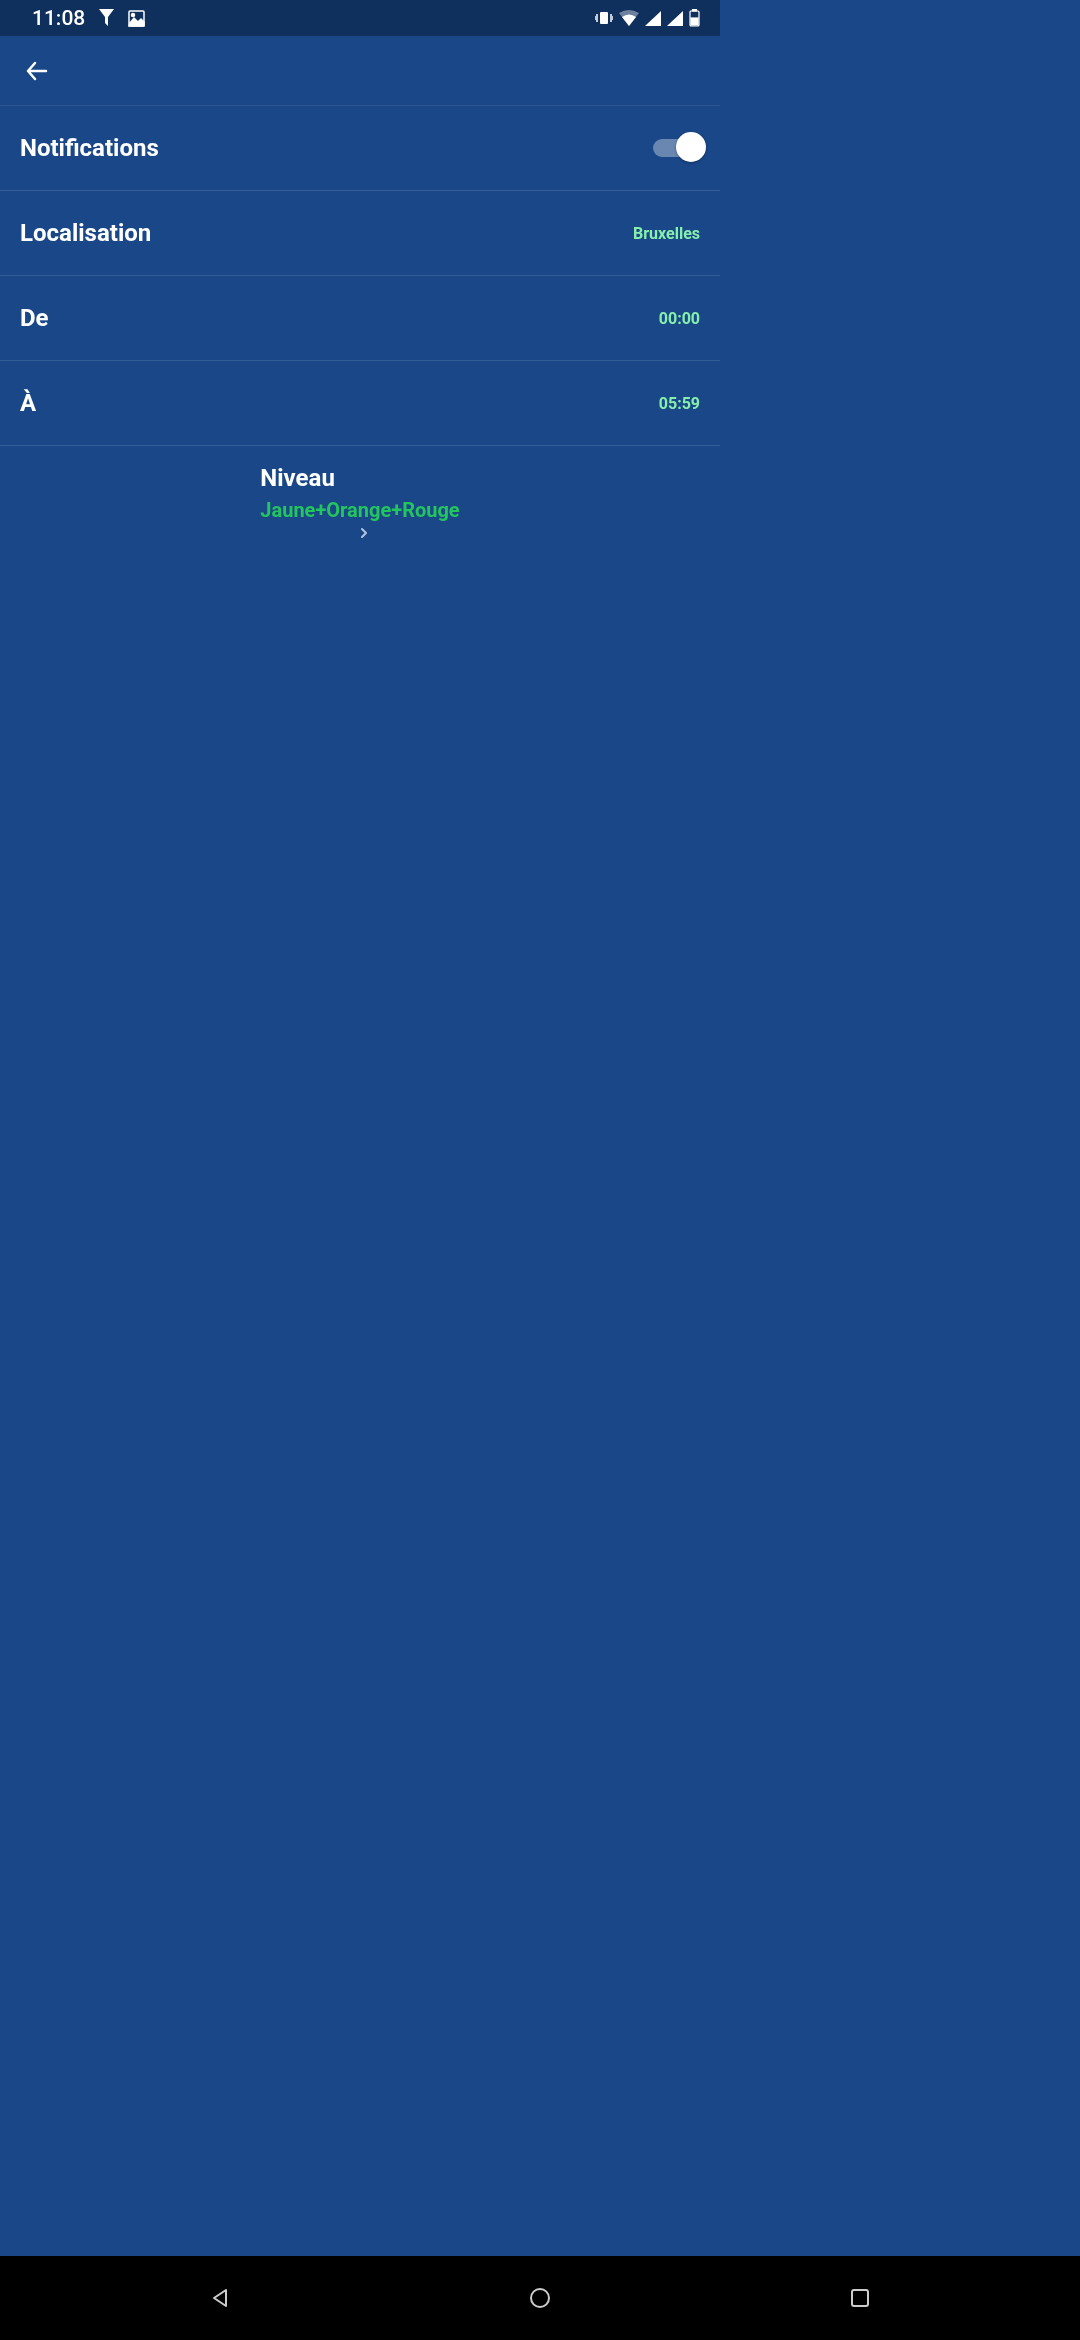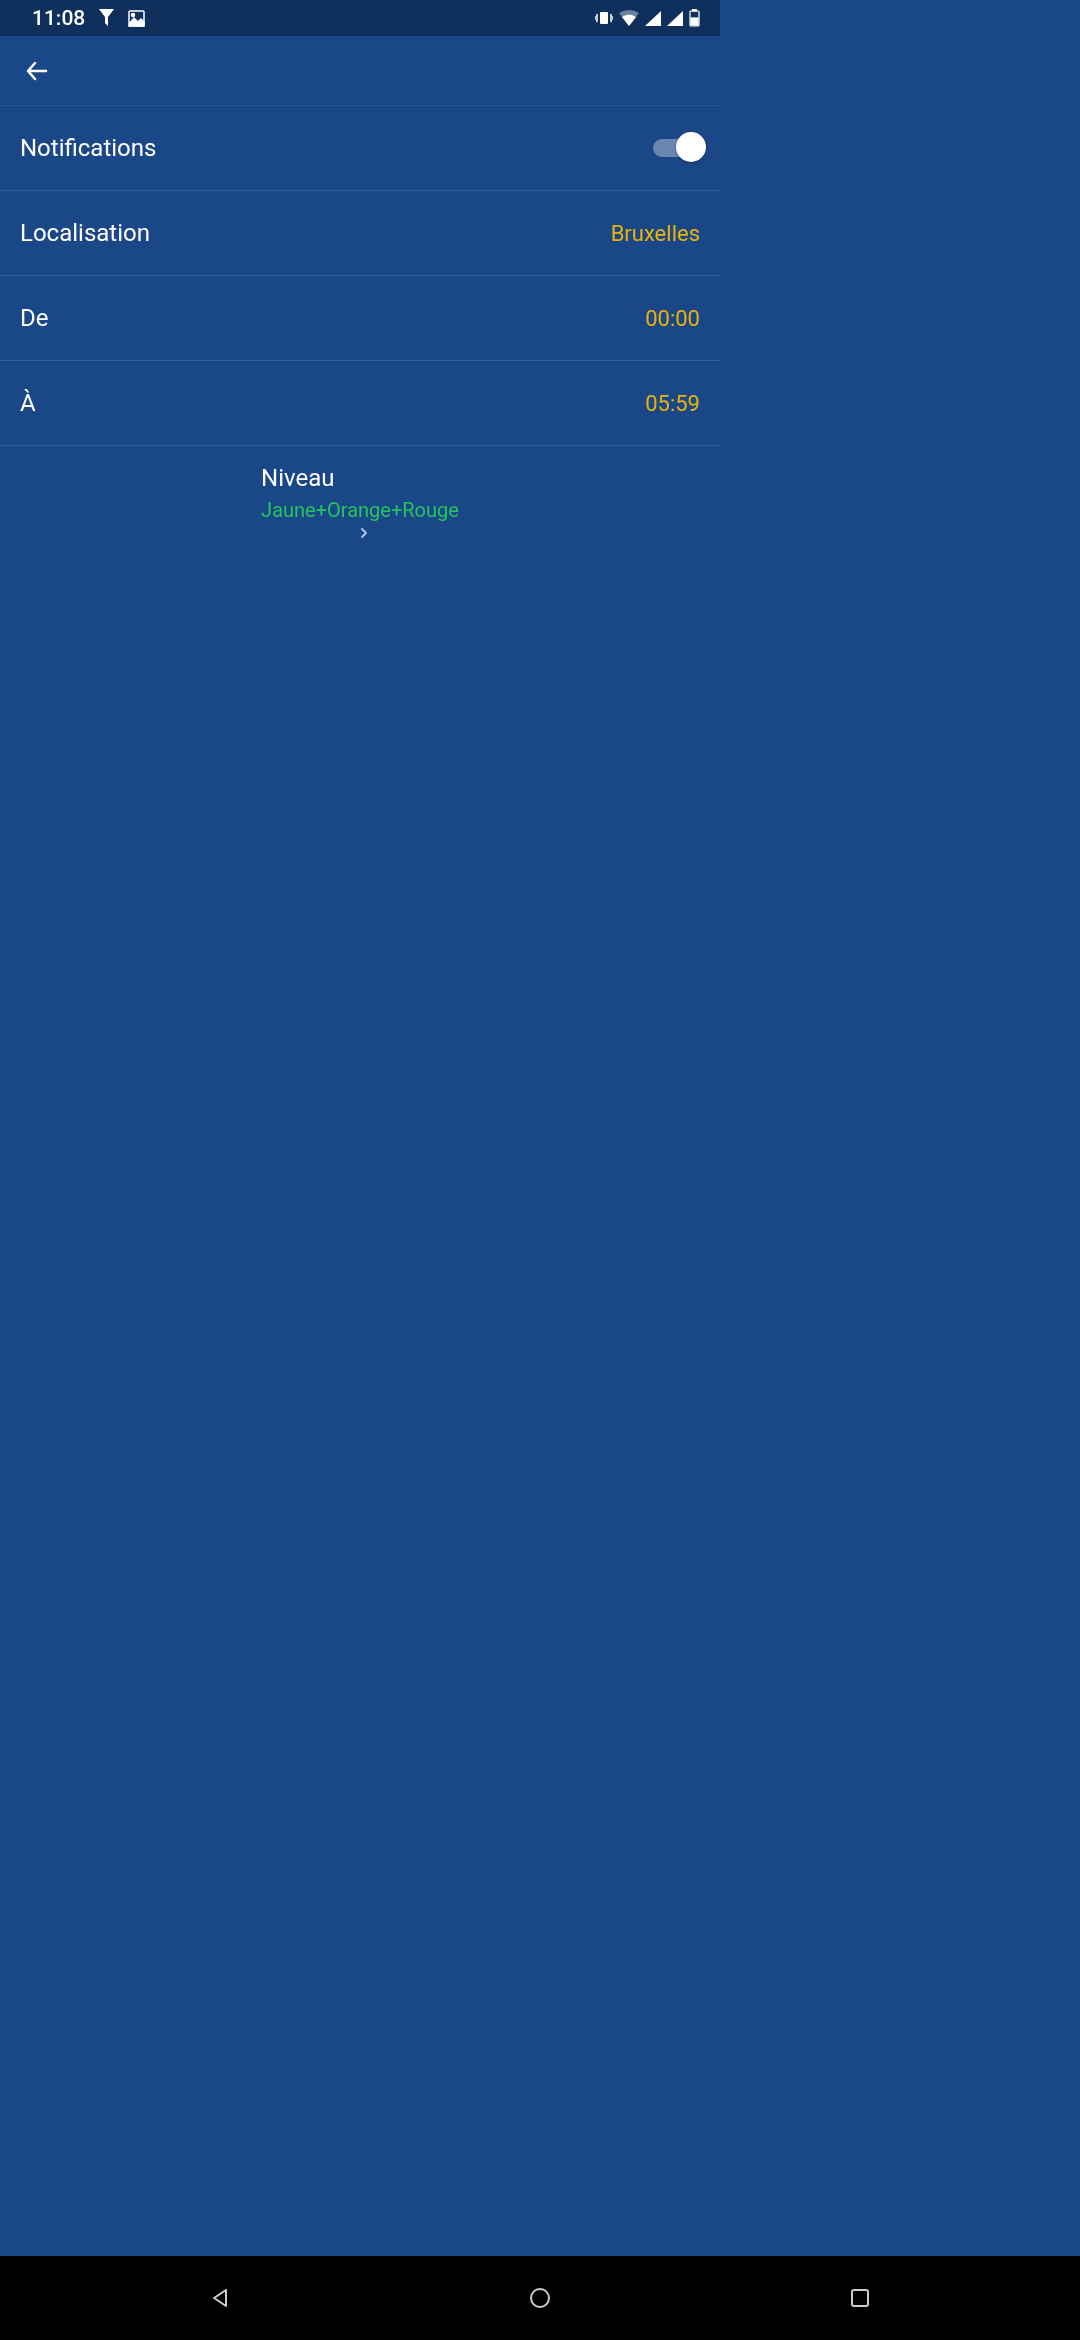--- a/index.html
+++ b/index.html
@@ -51,20 +51,21 @@
     }
     .back-btn {
       width: 26px;
       height: 26px;
       display: flex;
       align-items: center;
       justify-content: center;
     }
     .settings-list {
       padding: 0;
+      font-weight: bold;
     }
     .setting-row {
       display: flex;
       justify-content: space-between;
       align-items: center;
       padding: 28px 20px 28px 20px;
       border-bottom: 1px solid rgba(255,255,255,0.12);
       margin-left: 20px;
       margin-right: 0;
     }
@@ -74,22 +75,22 @@
     }
     .setting-row.no-border {
       border-bottom: none;
       flex-direction: column;
     }
     .setting-label {
       font-size: 24px;
       color: white;
     }
     .setting-value {
-      font-size: 22px;
-      color: #eab308;
+      font-size: 16px;
+      color: #86efac;
     }
     .setting-subtext {
       font-size: 20px;
       color: #22c55e;
       margin-top: 6px;
     }
     .setting-left {
       display: flex;
       flex-direction: column;
     }

